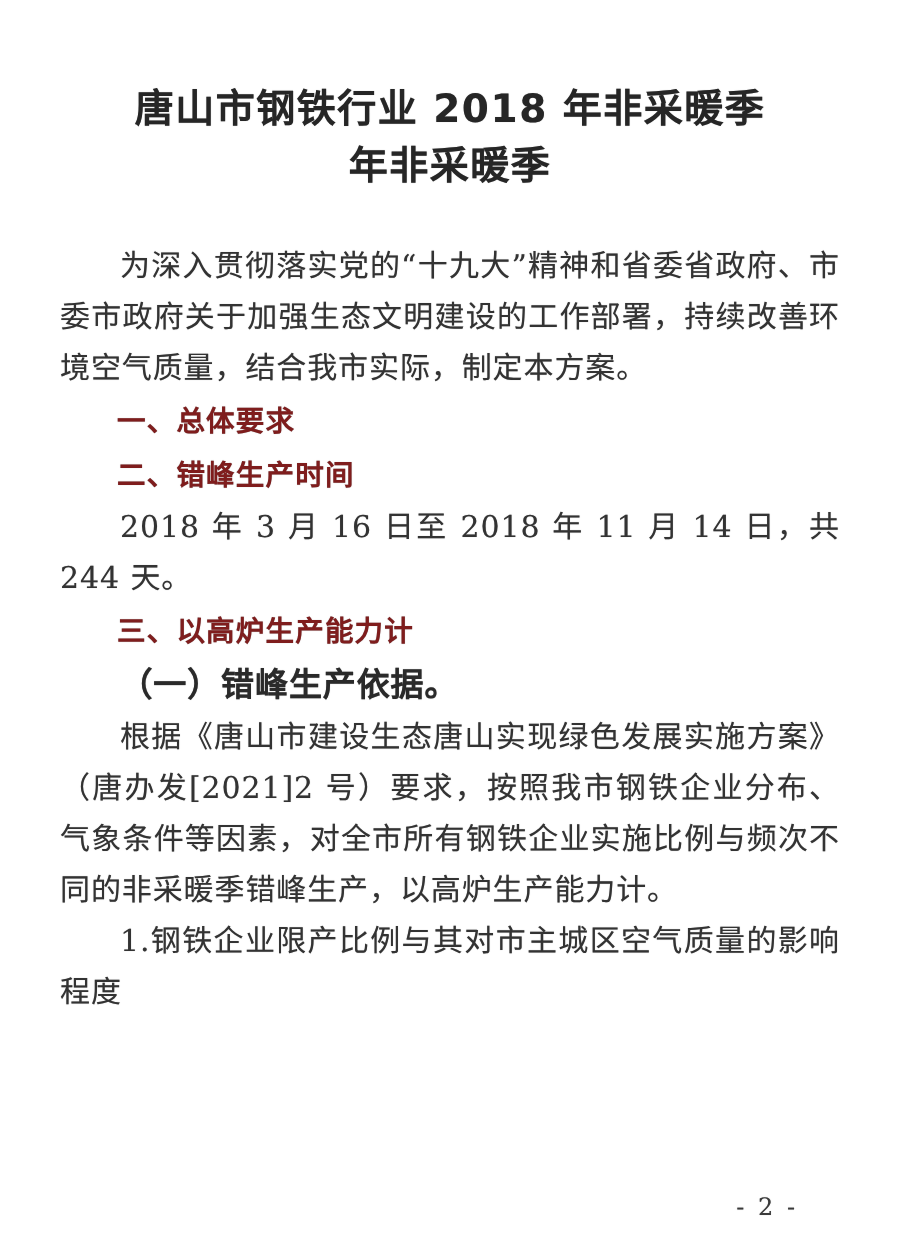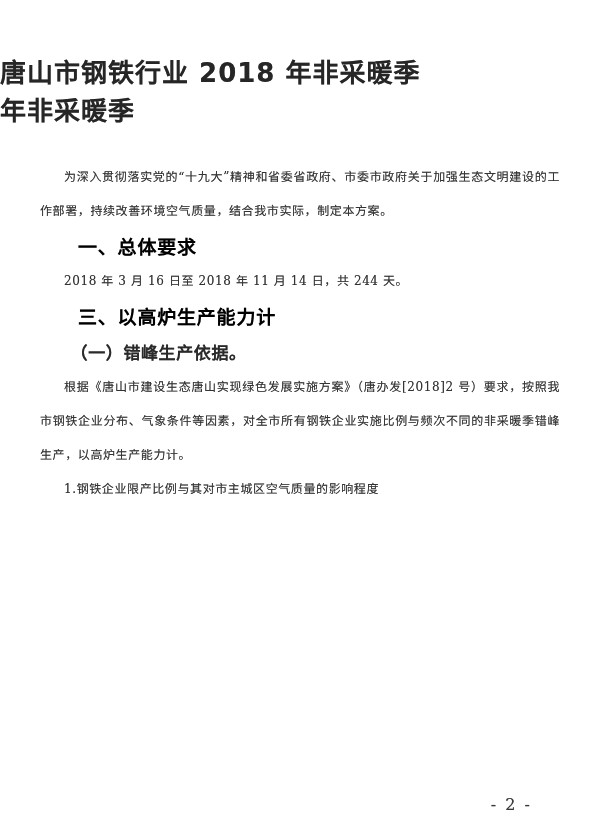--- a/index.html
+++ b/index.html
@@ -13,54 +13,55 @@
     height: 836px;
     margin: 0 auto;
     background: #ffffff;
     overflow: hidden;
     color: #2e2e2e;
     font-family: "DejaVu Serif", "Liberation Serif", serif;
     text-shadow: 0 0 0.5px rgba(70,70,70,0.55);
   }
   .title {
     padding-top: 54px;
+    text-align: center;
     font-family: "DejaVu Sans", "Liberation Sans", sans-serif;
     font-weight: bold;
     font-size: 26px;
     line-height: 38px;
     letter-spacing: 1px;
     color: #262626;
   }
   .content {
     margin-top: 30px;
     padding: 0 40px;
   }
   .para {
     margin: 0;
-    font-size: 12px;
+    font-size: 20px;
     line-height: 34px;
     letter-spacing: 0.6px;
     text-align: justify;
     text-indent: 2em;
     color: #333333;
   }
   .h1 {
     margin: 2px 0 0 0;
     font-family: "DejaVu Sans", "Liberation Sans", sans-serif;
     font-weight: bold;
     font-size: 19px;
     line-height: 34px;
     letter-spacing: 0.8px;
     text-indent: 2em;
-    color: #000000;
+    color: #7f1d1d;
   }
   .sub {
     margin: 2px 0 0 0;
     font-weight: bold;
-    font-size: 17px;
+    font-size: 22px;
     line-height: 34px;
     letter-spacing: 0.6px;
     text-indent: 1.8em;
     color: #2a2a2a;
   }
   .pagenum {
     position: absolute;
     top: 795px;
     right: 68px;
     font-size: 16px;
@@ -75,22 +76,23 @@
 <div class="page">
 
   <div class="title">
     <div>唐山市钢铁行业 2018 年非采暖季</div>
     <div>年非采暖季</div>
   </div>
 
   <div class="content">
     <p class="para">为深入贯彻落实党的“十九大”精神和省委省政府、市委市政府关于加强生态文明建设的工作部署，持续改善环境空气质量，结合我市实际，制定本方案。</p>
     <p class="h1">一、总体要求</p>
+    <p class="h1">二、错峰生产时间</p>
     <p class="para">2018 年 3 月 16 日至 2018 年 11 月 14 日，共 244 天。</p>
     <p class="h1">三、以高炉生产能力计</p>
     <p class="sub">（一）错峰生产依据。</p>
-    <p class="para">根据《唐山市建设生态唐山实现绿色发展实施方案》（唐办发[2018]2 号）要求，按照我市钢铁企业分布、气象条件等因素，对全市所有钢铁企业实施比例与频次不同的非采暖季错峰生产，以高炉生产能力计。</p>
+    <p class="para">根据《唐山市建设生态唐山实现绿色发展实施方案》（唐办发[2021]2 号）要求，按照我市钢铁企业分布、气象条件等因素，对全市所有钢铁企业实施比例与频次不同的非采暖季错峰生产，以高炉生产能力计。</p>
     <p class="para">1.钢铁企业限产比例与其对市主城区空气质量的影响程度</p>
   </div>
 
   <div class="pagenum">- 2 -</div>
 
 </div>
 
 </body></html>

